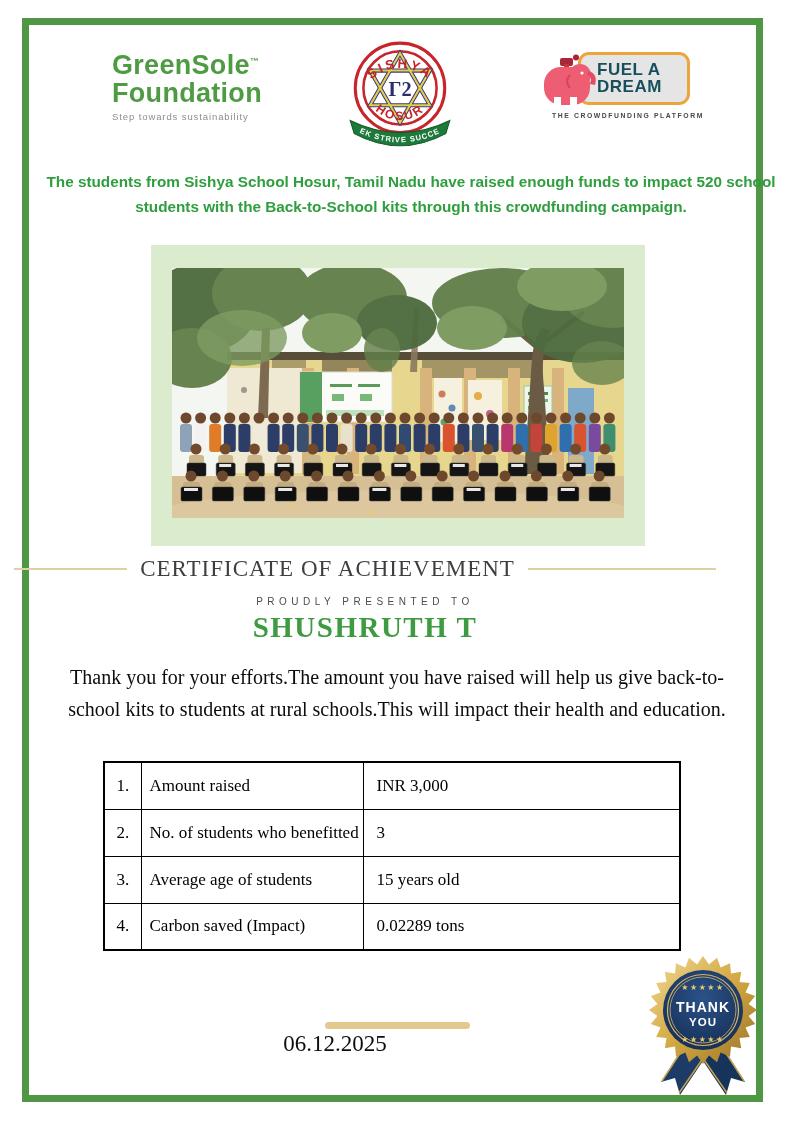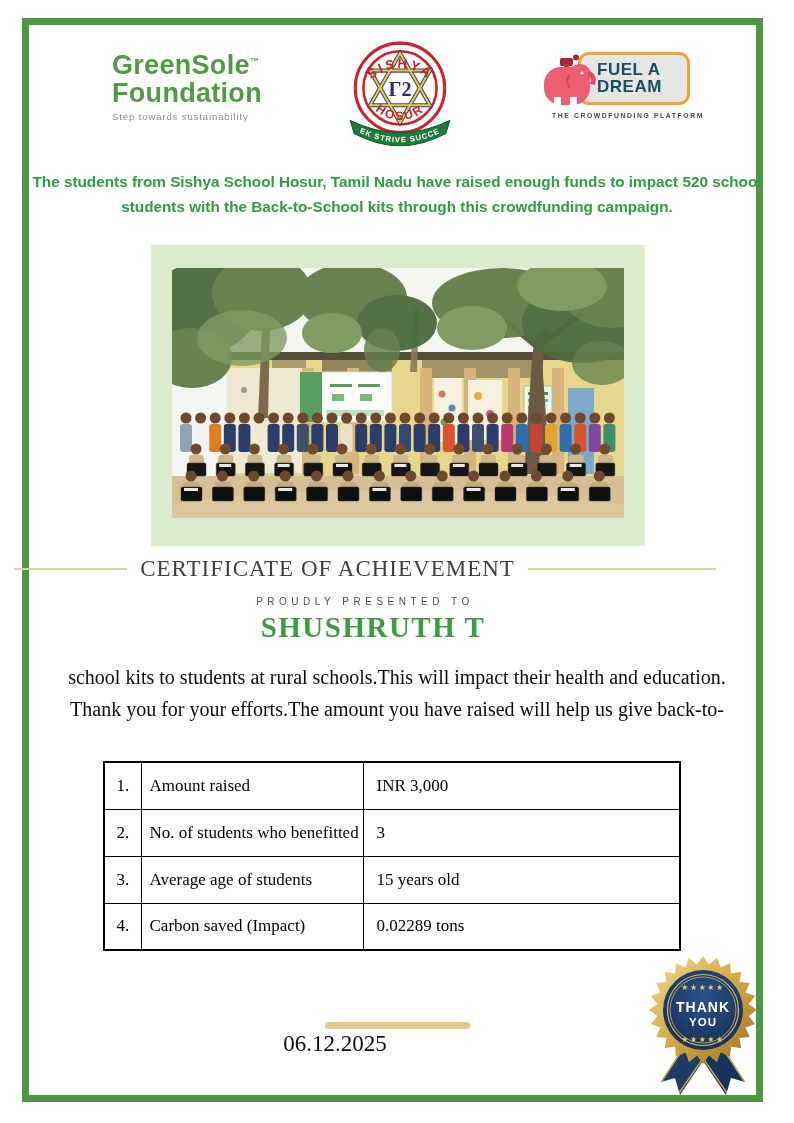--- a/index.html
+++ b/index.html
@@ -21,42 +21,42 @@
   .logo-fad{position:absolute;left:540px;top:50px;width:155px;height:74px;}
   .fad-box{position:absolute;left:38px;top:2px;width:112px;height:53px;
     border:3.5px solid #eca43d;border-radius:11px;background:#e5e5e5;
     display:flex;flex-direction:column;justify-content:center;padding-left:16px;
     box-sizing:border-box;font-family:"Liberation Sans",sans-serif;font-weight:bold;color:#17505c;}
   .fad-l{font-size:17px;line-height:.98;letter-spacing:.5px;}
   .fad-elephant{position:absolute;left:0;top:3px;z-index:2;}
   .fad-tagline{position:absolute;left:12px;top:62px;font-size:6.8px;letter-spacing:1.6px;
     color:#474747;font-family:"Liberation Sans",sans-serif;font-weight:600;white-space:nowrap;}
   
-  .intro-text{position:absolute;left:30px;top:169px;width:734px;
+  .intro-text{position:absolute;left:44px;top:169px;width:734px;
     display:flex;flex-direction:column;align-items:center;
     font-family:"Liberation Sans",sans-serif;font-weight:bold;font-size:15.3px;
     line-height:1.65;color:#2f9e3e;justify-content:center;}
   .intro-text div{white-space:nowrap;}
   
   .photo-frame{position:absolute;left:151px;top:245px;width:494px;height:301px;background:#dbebce;}
   .photo-canvas{position:absolute;left:21px;top:23px;width:452px;height:250px;overflow:hidden;background:#f4f6f2;}
   .photo-caption{position:absolute;left:0;bottom:2px;width:100%;text-align:center;
     font-size:21px;color:#141414;letter-spacing:.5px;}
   
   .cert-heading-row{position:absolute;left:0;top:556px;width:730px;
     display:flex;align-items:center;justify-content:center;}
   .gold-line{height:2px;background:#decfa4;}
   .gold-line.l{width:113px;}
   .gold-line.r{width:188px;}
   .cert-heading-text{margin:0 13px;font-size:23px;color:#3e3e3e;letter-spacing:1px;white-space:nowrap;}
   .presented{position:absolute;left:0;top:596px;width:730px;text-align:center;
     font-family:"Liberation Sans",sans-serif;font-size:10px;letter-spacing:4.5px;
     color:#4c4c4c;font-weight:500;white-space:nowrap;}
   .recipient{position:absolute;left:0;top:611px;width:730px;text-align:center;
-    font-size:29px;font-weight:600;letter-spacing:1.5px;color:#3e9b41;white-space:nowrap;margin-left:8px;}
+    font-size:29px;font-weight:600;letter-spacing:1.5px;color:#3e9b41;white-space:nowrap;}
   .message{position:absolute;left:27px;top:661px;width:740px;
     display:flex;flex-direction:column;align-items:center;
     font-size:20px;line-height:1.62;color:#0c0c0c;}
   .message div{white-space:nowrap;}
   
   .stats-table{position:absolute;left:103px;top:761px;border-collapse:collapse;
     border:2px solid #000;table-layout:fixed;width:576px;}
   .stats-table td{border:1.5px solid #000;font-size:17px;height:47px;box-sizing:border-box;
     white-space:nowrap;overflow:visible;}
   .td-num{text-align:center;}
@@ -370,22 +370,22 @@
 
 <div class="cert-heading-row">
   <div class="gold-line l"></div>
   <div class="cert-heading-text">CERTIFICATE OF ACHIEVEMENT</div>
   <div class="gold-line r"></div>
 </div>
 <div class="presented">PROUDLY PRESENTED TO</div>
 <div class="recipient">SHUSHRUTH T</div>
 
 <div class="message">
+  <div>Thank you for your efforts.The amount you have raised will help us give back-to-</div>
   <div>school kits to students at rural schools.This will impact their health and education.</div>
-  <div>Thank you for your efforts.The amount you have raised will help us give back-to-</div>
 </div>
 
 <table class="stats-table">
   <colgroup>
       <col style="width:37px">
       <col style="width:222px">
       <col style="width:317px">
     </colgroup>
   <tbody>
     <tr>

